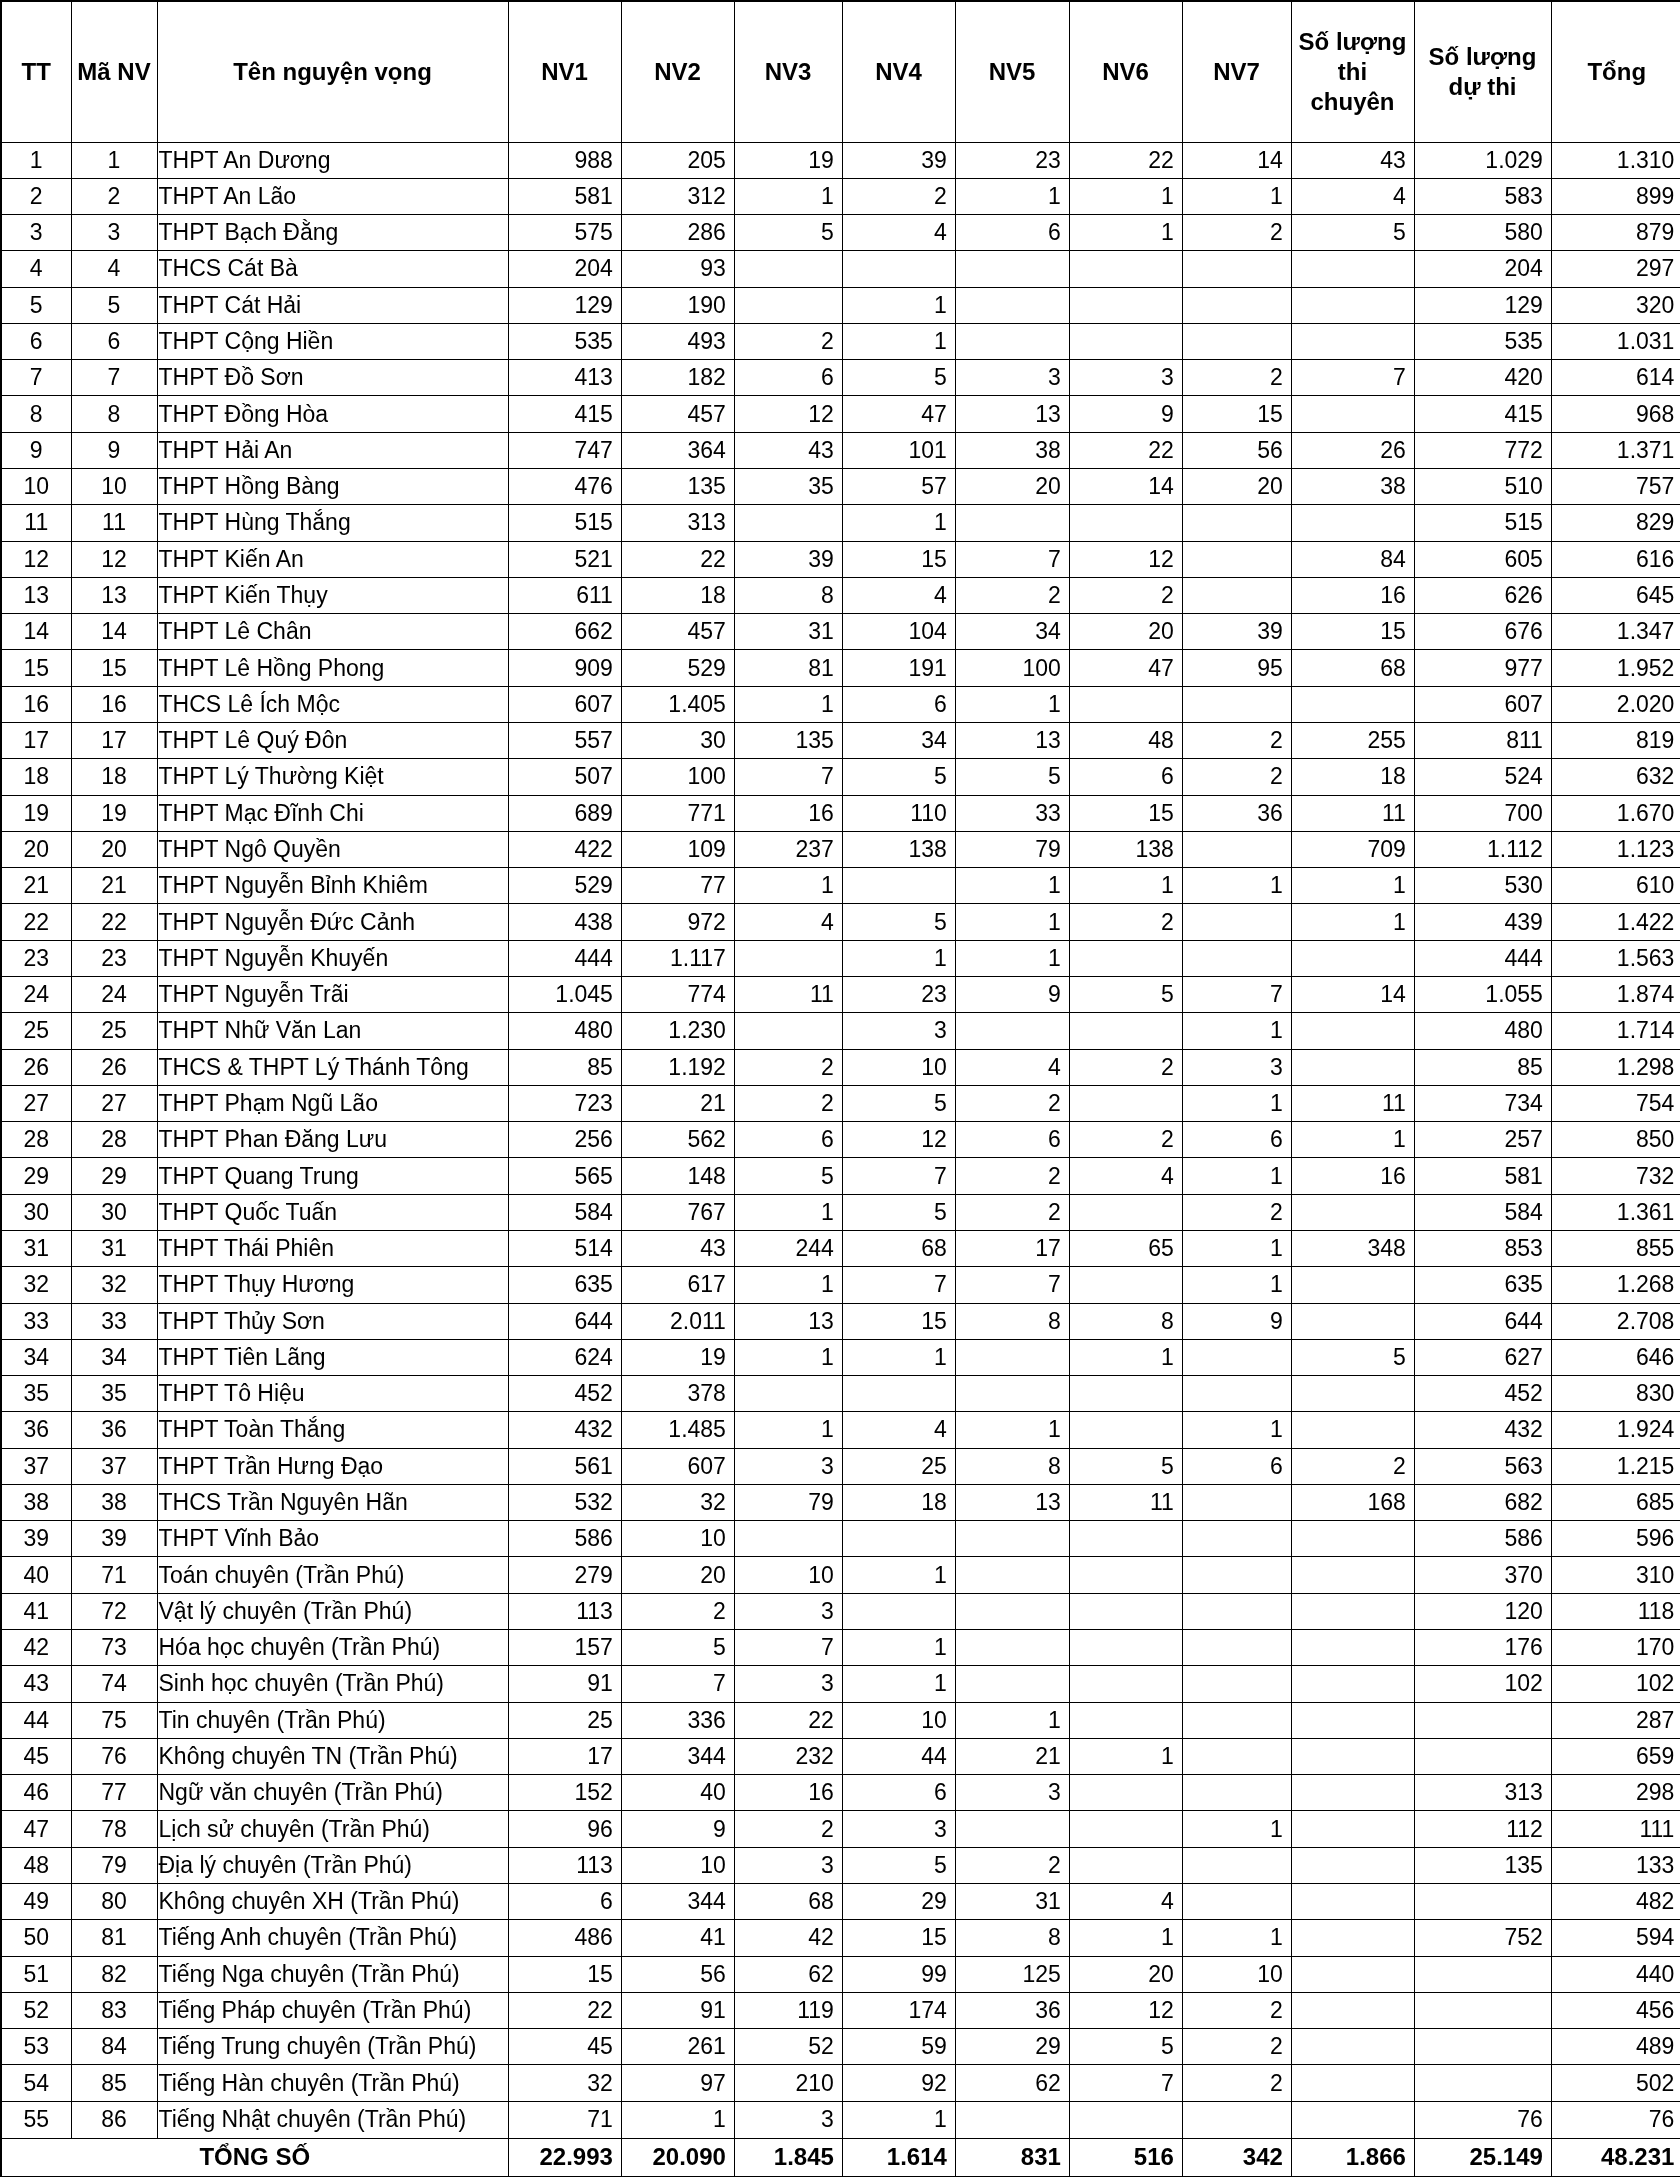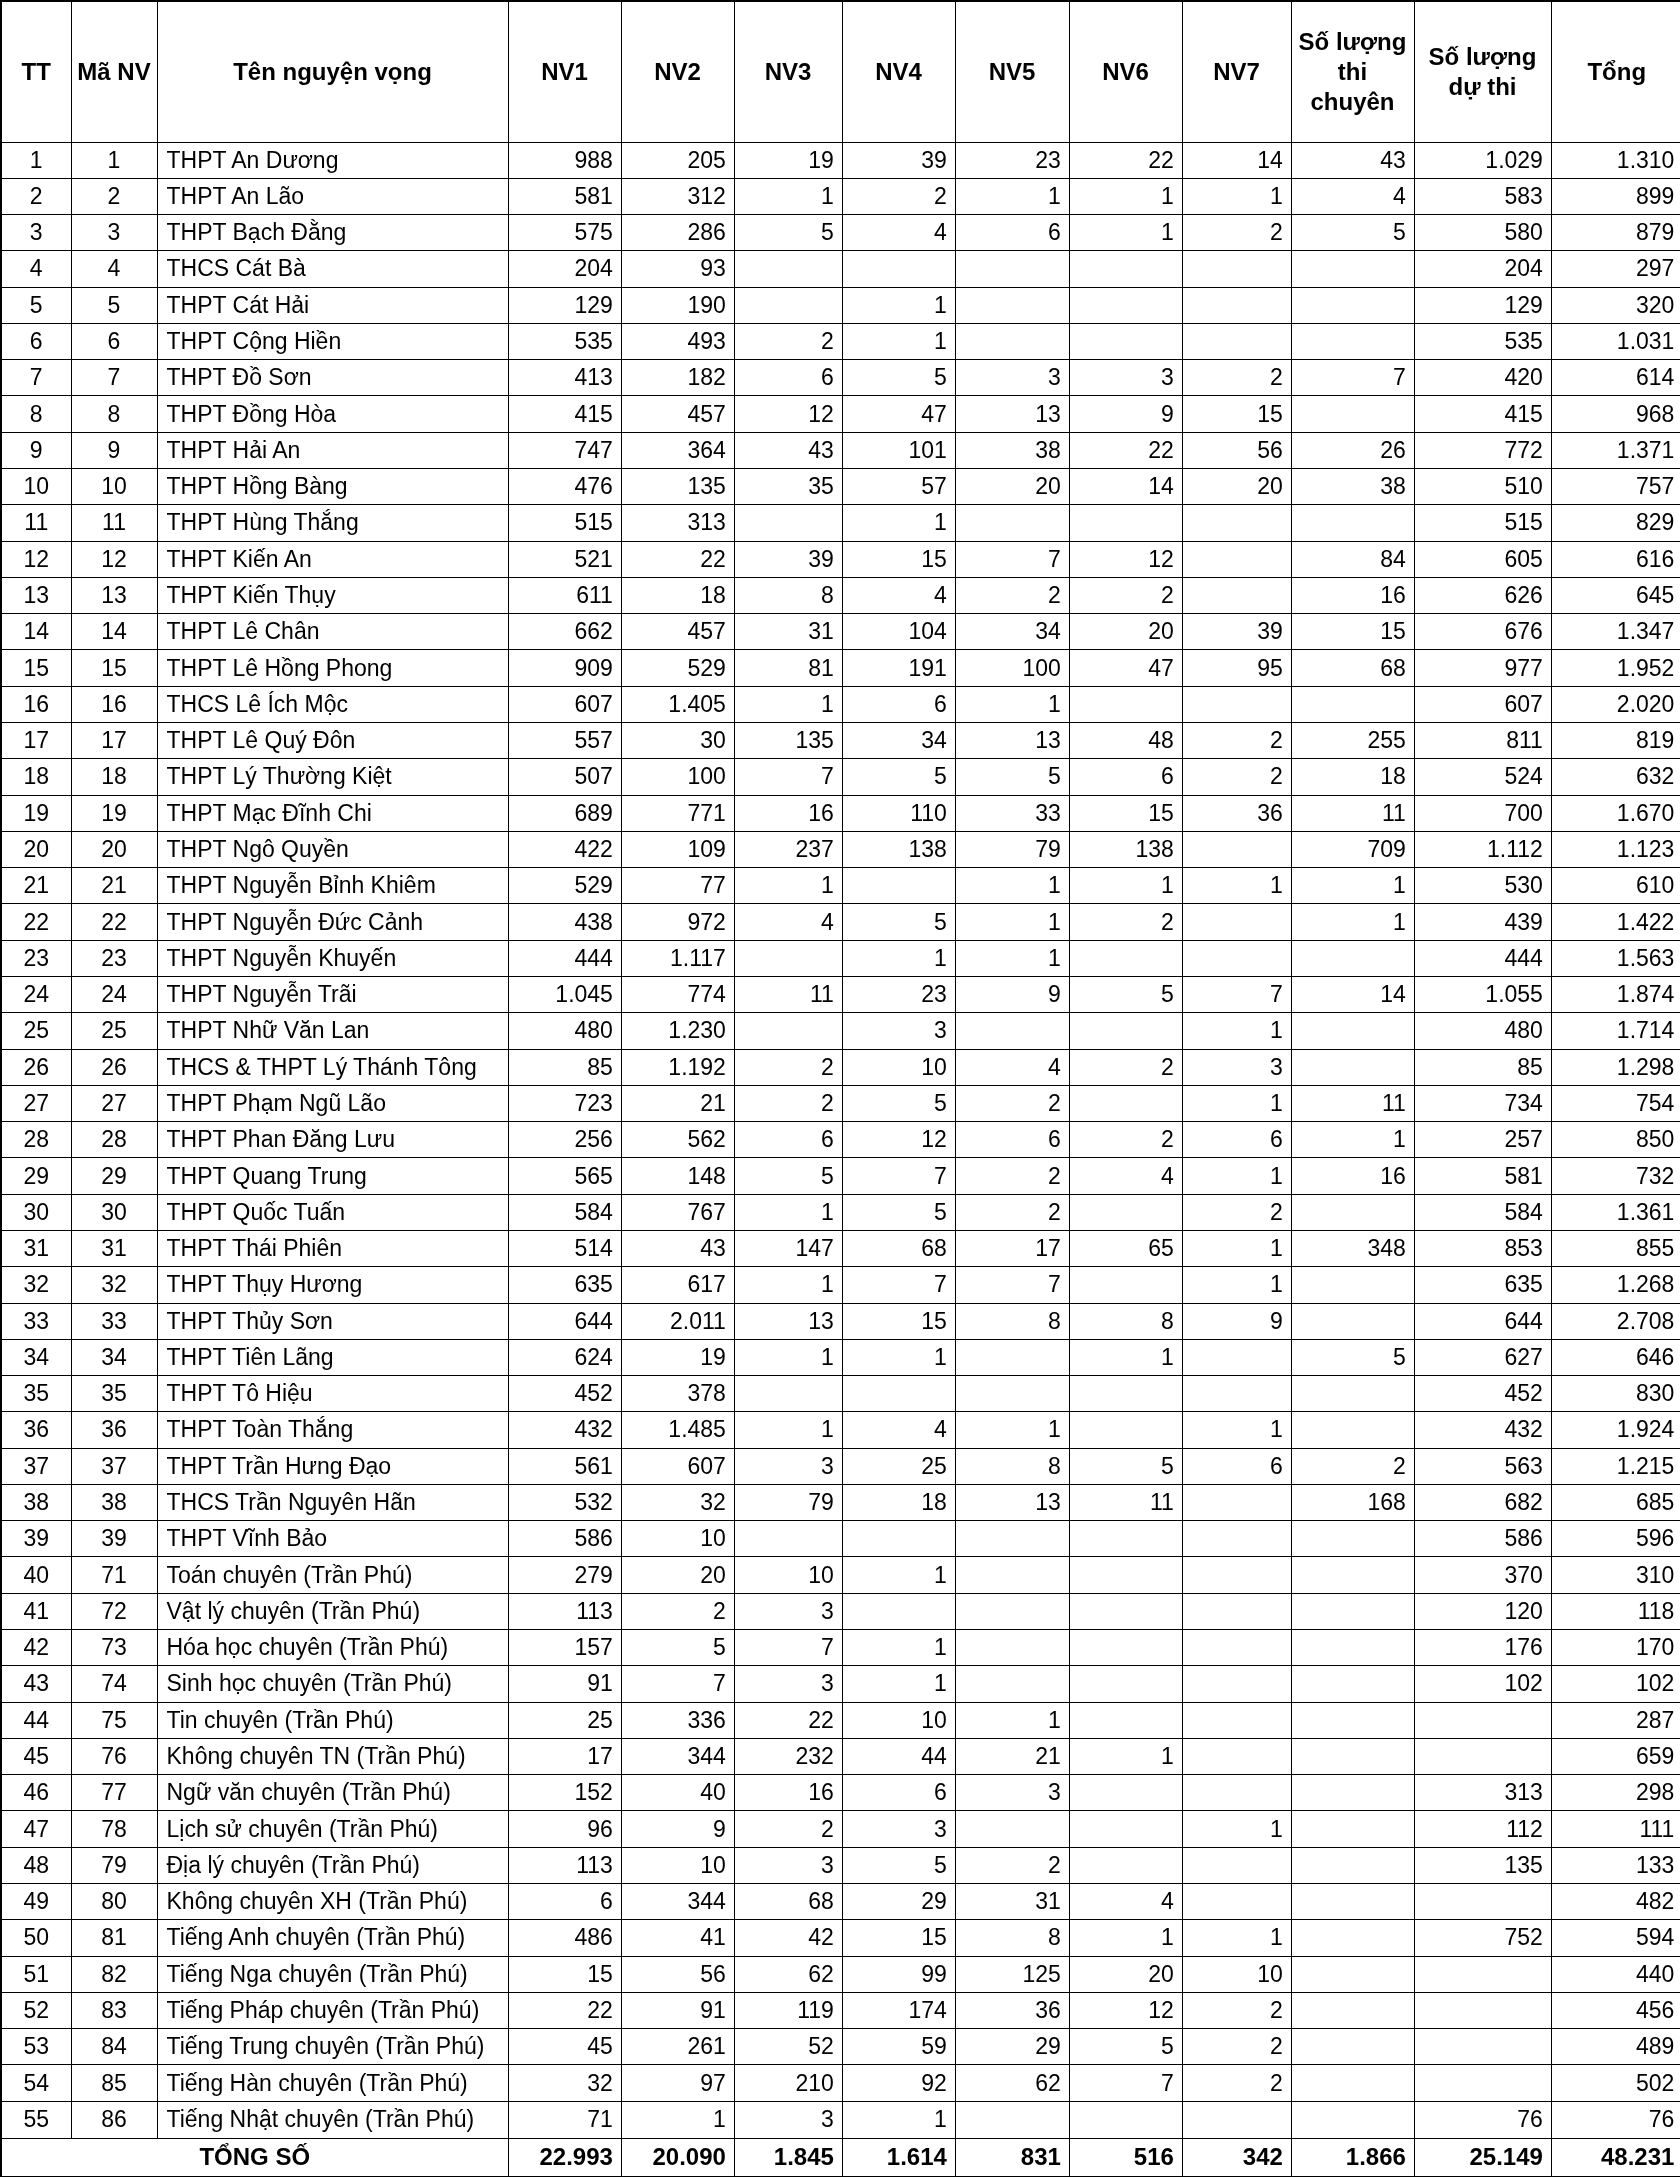--- a/index.html
+++ b/index.html
@@ -33,21 +33,21 @@
     line-height: 1.25;
     padding: 0 1.9px;
   }
   tbody tr { height: 36px; }
   tbody td {
     font-size: 23px;
     vertical-align: middle;
     white-space: nowrap;
   }
   .cell-tt, .cell-ma { text-align: center; }
-  .cell-ten { text-align: left; padding-left: 9px; }
+  .cell-ten { text-align: left; padding-left: 1px; }
   .num { text-align: right; padding-right: 7.6px; }
   tfoot tr { height: 39px; }
   tfoot td {
     font-weight: bold;
     font-size: 24px;
     vertical-align: middle;
     white-space: nowrap;
   }
   .total-label { text-align: center; margin-left: 33px; }
 </style>
@@ -537,21 +537,21 @@
         <td class="cell-thichuyen num"></td>
         <td class="cell-duthi num">584</td>
         <td class="cell-tong num">1.361</td>
       </tr>
       <tr>
         <td class="cell-tt">31</td>
         <td class="cell-ma">31</td>
         <td class="cell-ten">THPT Thái Phiên</td>
         <td class="cell-nv1 num">514</td>
         <td class="cell-nv2 num">43</td>
-        <td class="cell-nv3 num">147</td>
+        <td class="cell-nv3 num">244</td>
         <td class="cell-nv4 num">68</td>
         <td class="cell-nv5 num">17</td>
         <td class="cell-nv6 num">65</td>
         <td class="cell-nv7 num">1</td>
         <td class="cell-thichuyen num">348</td>
         <td class="cell-duthi num">853</td>
         <td class="cell-tong num">855</td>
       </tr>
       <tr>
         <td class="cell-tt">32</td>

